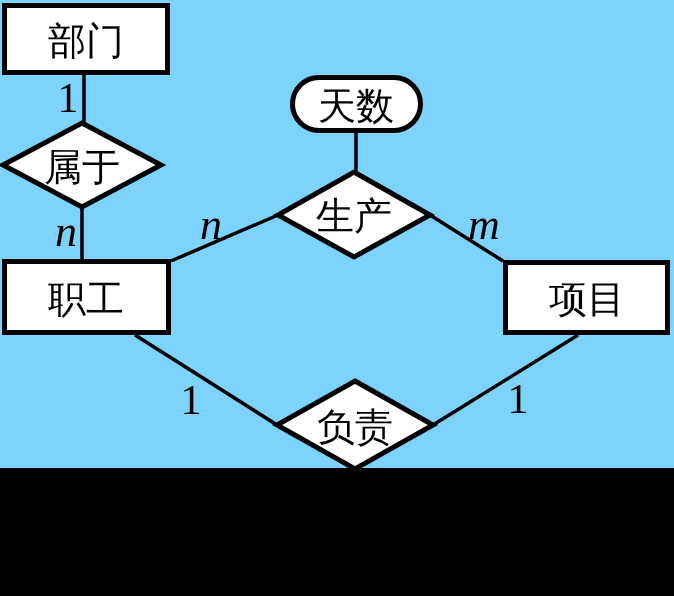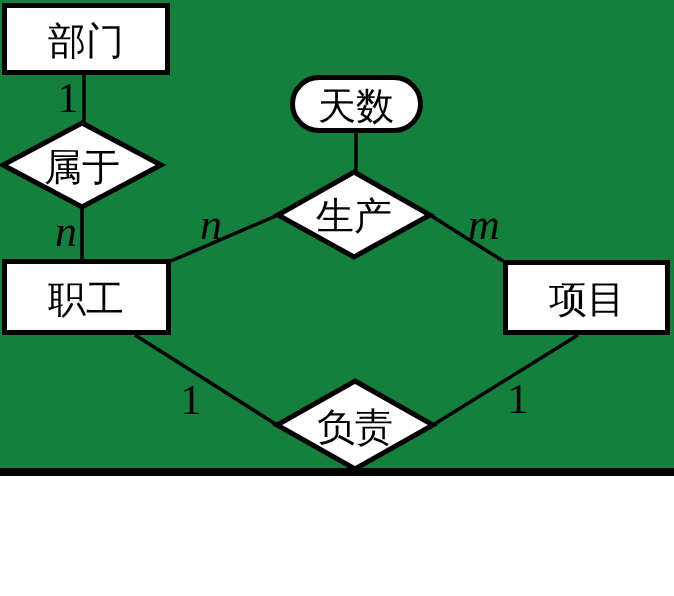--- a/index.html
+++ b/index.html
@@ -3,22 +3,22 @@
 <meta charset="utf-8">
 <style>
   html, body {
     margin: 0;
     padding: 0;
     background: #ffffff;
   }
   .stage {
     position: relative;
     width: 674px;
-    height: 476px;
-    background: #15803d;
+    height: 596px;
+    background: #7dd3fc;
     overflow: hidden;
     font-family: "Liberation Serif", "DejaVu Serif", serif;
   }
   svg.er {
     position: absolute;
     left: 0;
     top: 0;
     width: 674px;
     height: 596px;
     display: block;

